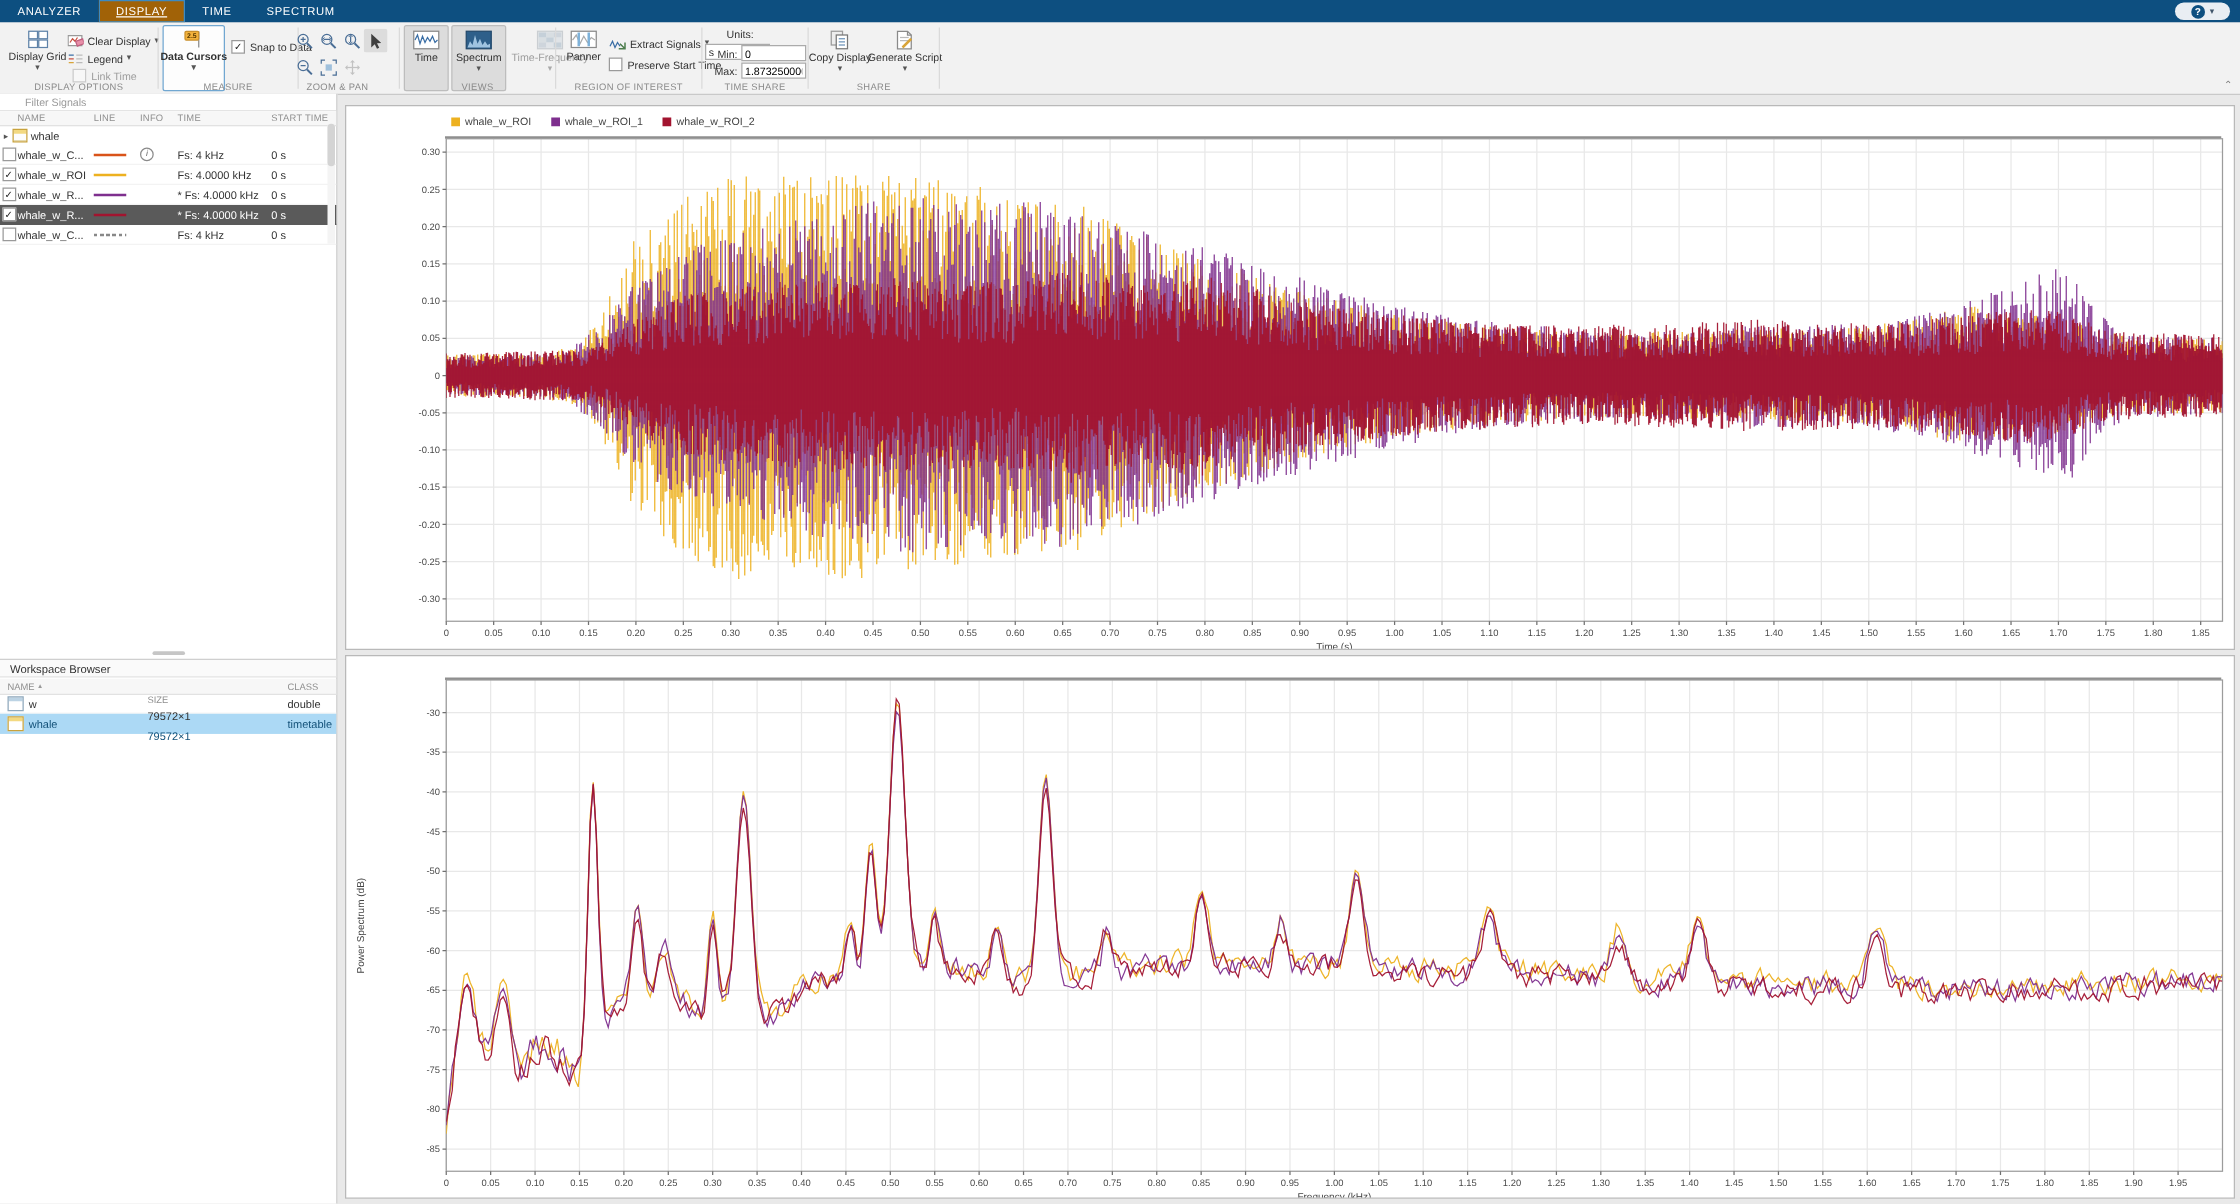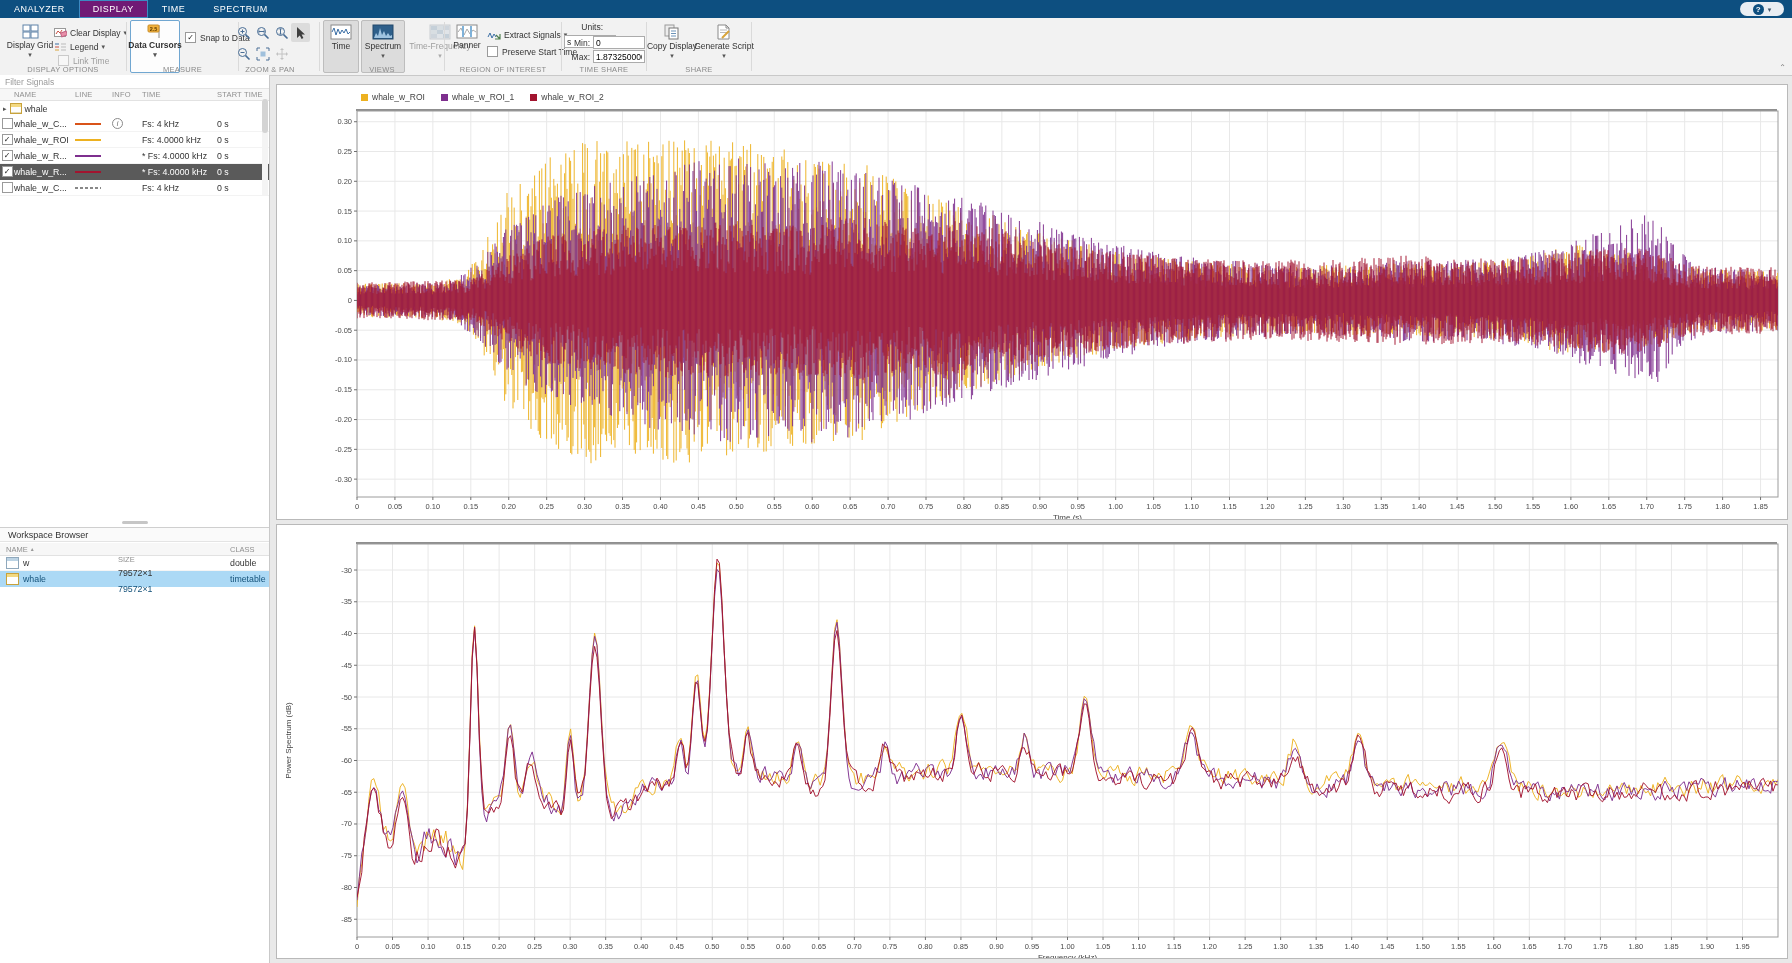--- a/index.html
+++ b/index.html
@@ -1,21 +1,21 @@
 <!DOCTYPE html>
 <html><head>
 <meta charset="utf-8">
 <style>
   html,body{margin:0;padding:0;}
   body{width:1792px;height:963px;position:relative;font-family:"Liberation Sans",sans-serif;
        background:#E9E9E9;overflow:hidden;font-size:9px;color:#333;}
   
   .tabbar{position:absolute;left:0;top:0;width:1792px;height:18px;background:#0D4F80;display:flex;align-items:stretch;}
   .tab{color:#FFF;font-size:9px;letter-spacing:.5px;padding:0 14px;display:flex;align-items:center;cursor:default;}
-  .tab.active{background:#701a75;box-shadow:inset 0 0 0 1px #3C8AC2;}
+  .tab.active{background:#a16207;box-shadow:inset 0 0 0 1px #3C8AC2;text-decoration:underline;}
   .help-pill{position:absolute;right:8px;top:2px;width:44px;height:14px;background:#E9EEF3;border-radius:7px;
              display:flex;align-items:center;justify-content:center;gap:4px;}
   .help-q{width:11px;height:11px;border-radius:50%;background:#0D4F80;color:#FFF;font-size:8px;font-weight:bold;
           display:flex;align-items:center;justify-content:center;}
   .caret{font-size:7px;color:#555;line-height:1;}
   .help-pill .caret{color:#40566B;}
   
   .ribbon{position:absolute;left:0;top:18px;width:1792px;height:57px;background:#F2F2F2;border-bottom:1px solid #C9C9C9;}
   .section{position:absolute;top:0;bottom:0;}
   .section-label{position:absolute;bottom:1px;left:0;right:0;text-align:center;font-size:7.5px;color:#8A8A8A;letter-spacing:.3px;white-space:nowrap;}
@@ -31,21 +31,21 @@
   .selectedbtn{border:1px solid #71A7D1 !important;background:#FDFDFD;font-weight:bold;}
   .pressed{background:#DCDCDC;border:1px solid #BDBDBD;}
   .iconbtn{position:absolute;width:17px;height:17px;display:flex;align-items:center;justify-content:center;border:1px solid transparent;border-radius:2px;}
   .field{background:#FFF;border:1px solid #ABABAB;height:11px;font-size:8.5px;padding:0 2px;display:flex;align-items:center;}
   .field input{border:none;outline:none;width:100%;font-size:8.5px;font-family:"Liberation Sans",sans-serif;padding:0;background:transparent;}
   .tl-row{position:absolute;display:flex;align-items:center;gap:3px;}
   .tl-lab{width:26px;text-align:right;font-size:8.5px;color:#333;}
   .collapse{position:absolute;right:6px;bottom:3px;color:#7A7A7A;font-size:8px;}
   
   .left{position:absolute;left:0;top:75px;width:270px;bottom:0;background:#FFF;border-right:1px solid #C9C9C9;box-sizing:border-box;}
-  .filter{height:13px;border-bottom:1px solid #E4E4E4;display:flex;align-items:center;padding-left:3px;}
+  .filter{height:13px;border-bottom:1px solid #E4E4E4;display:flex;align-items:center;padding-left:18px;}
   .filter input{border:none;outline:none;font-size:8.5px;width:200px;font-family:"Liberation Sans",sans-serif;color:#333;background:transparent;}
   .filter input::placeholder{color:#9A9A9A;}
   .sig-head{display:flex;height:11px;align-items:center;background:#F7F7F7;border-bottom:1px solid #E2E2E2;
             color:#8F8F8F;font-size:7.5px;letter-spacing:.2px;}
   .sig-row{display:flex;height:15px;align-items:center;font-size:8.8px;border-bottom:1px solid #F3F3F3;}
   .sig-row.sel{background:#5A5A5A;color:#FFF;border-bottom-color:#5A5A5A;}
   .c-cb{width:14px;flex:none;display:flex;justify-content:center;}
   .c-name{width:61px;flex:none;overflow:hidden;white-space:nowrap;}
   .c-line{width:37px;flex:none;display:flex;align-items:center;}
   .c-info{width:30px;flex:none;display:flex;align-items:center;}

